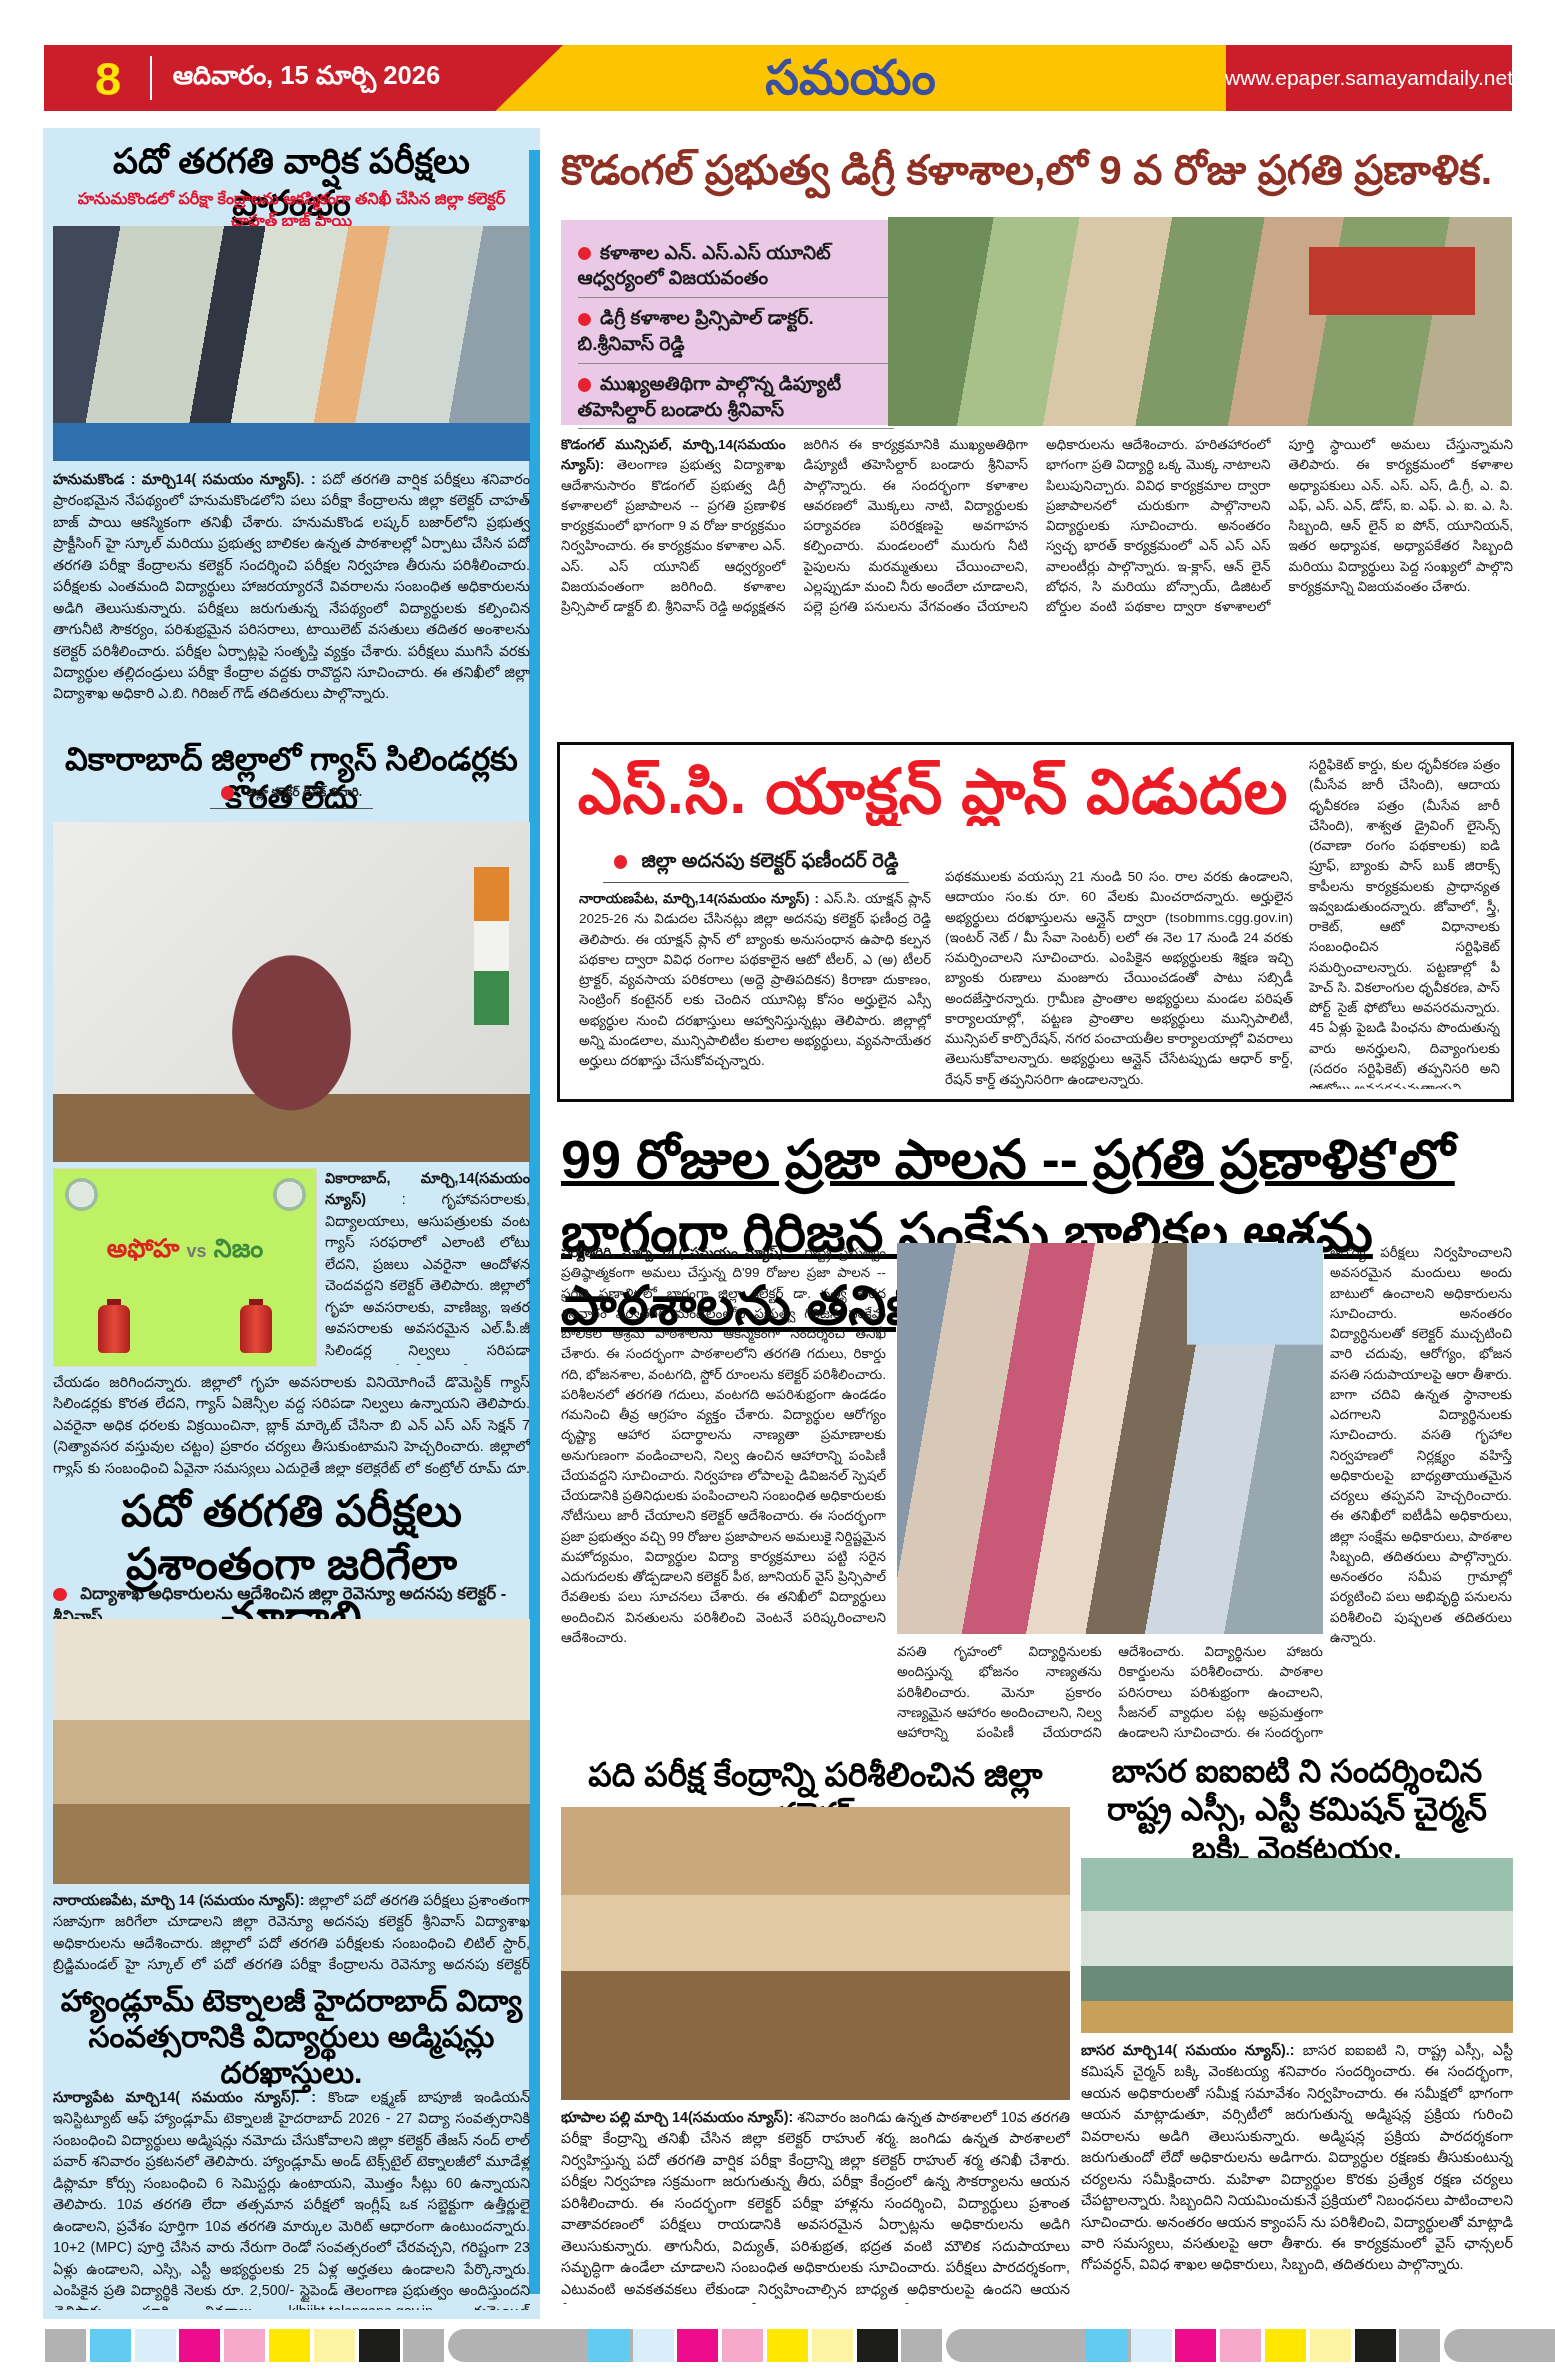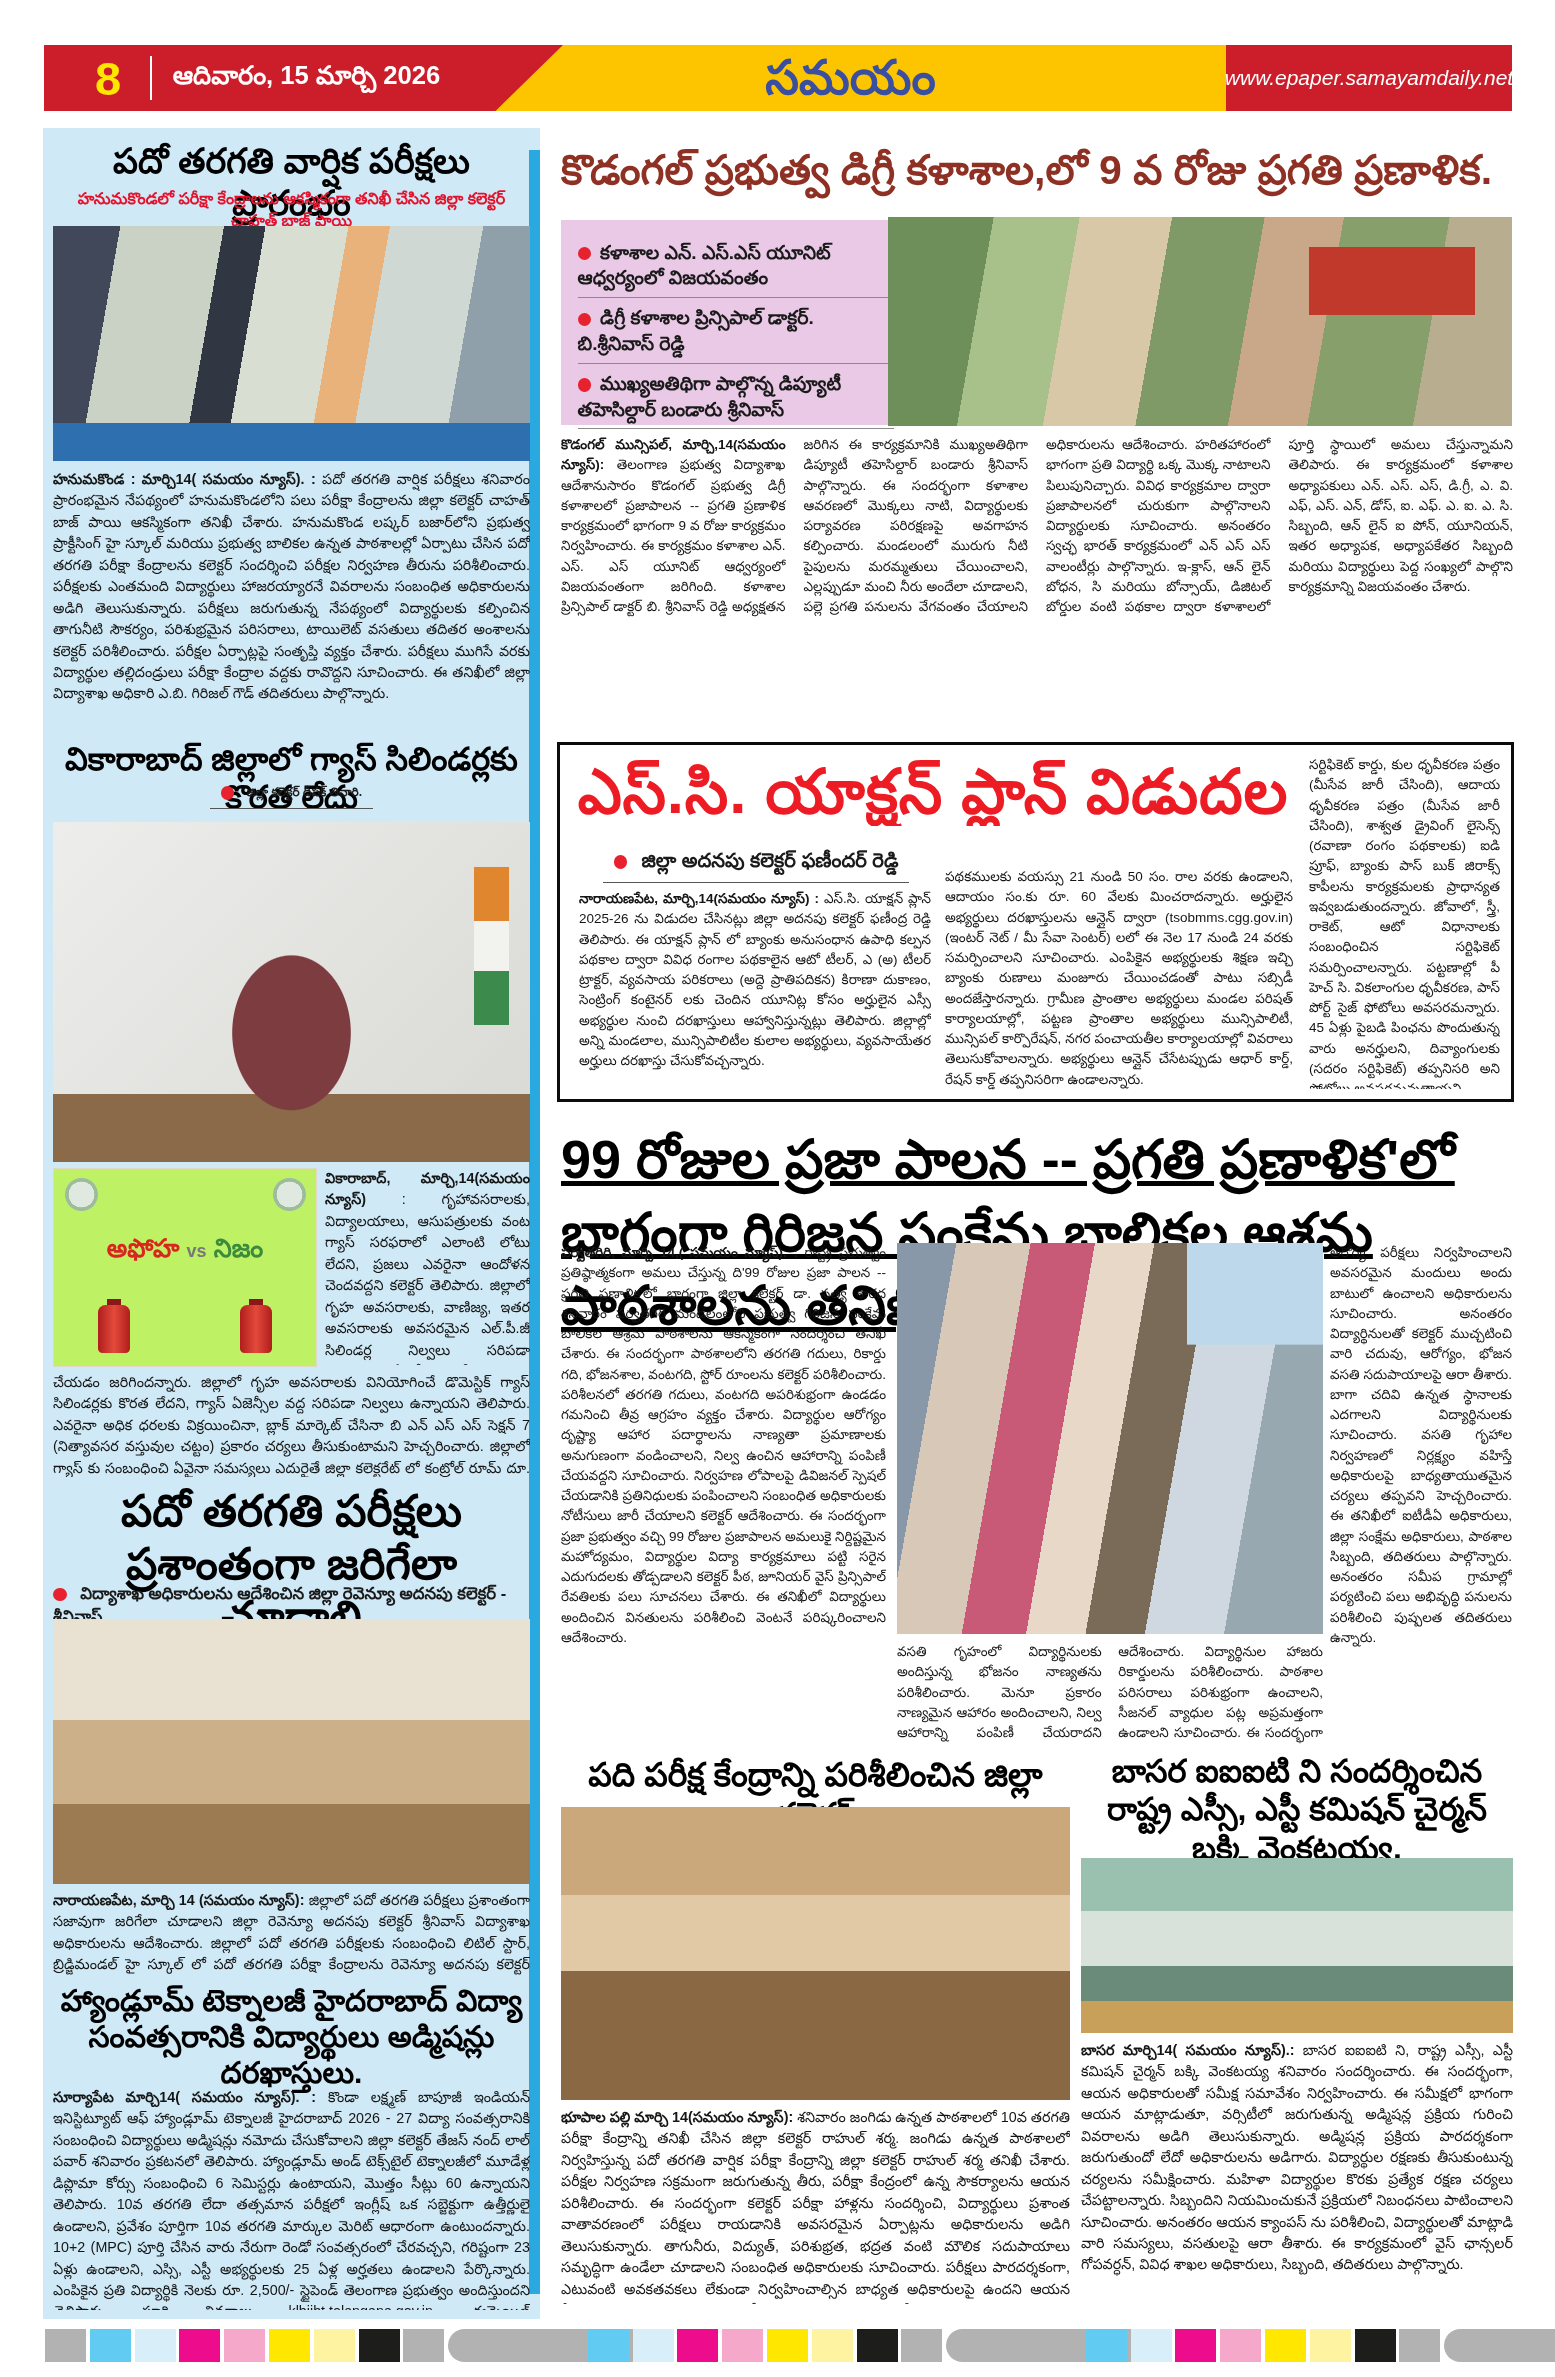--- a/index.html
+++ b/index.html
@@ -9,21 +9,21 @@
   
   .hdr-band{left:44px;top:45px;width:1468px;height:66px;background:#fdc500;}
   .hdr-red-left{left:44px;top:45px;width:519px;height:66px;background:#cb1e2a;
                 clip-path:polygon(0 0,100% 0,87% 100%,0 100%);display:flex;align-items:center;}
   .hdr-page-no{font-size:47px;font-weight:bold;color:#ffe600;margin-left:51px;}
   .hdr-divider{width:1.5px;height:44px;background:#ffffff;margin:0 21px 0 29px;}
   .hdr-date{font-size:25.6px;font-weight:bold;color:#ffffff;}
   .hdr-masthead{left:700px;top:48px;width:301px;height:60px;text-align:center;
                 font-size:48px;font-weight:bold;color:#3b4fa1;line-height:60px;}
   .hdr-web-box{left:1226px;top:45px;width:286px;height:66px;background:#cb1e2a;
-               display:flex;align-items:center;justify-content:center;font-style:italic;}
+               display:flex;align-items:center;justify-content:center;}
   .hdr-web{font-size:21px;color:#ffffff;text-decoration:none;}
   
   .left-col{left:43px;top:128px;width:497px;height:2191px;background:#cfe9f6;}
   .left-strip{left:529px;top:150px;width:10.5px;height:2144px;background:#2aa9e0;}
   .hl{font-weight:bold;color:#000;line-height:1.2;}
   .center{text-align:center;}
   .red-sub{color:#e4132d;font-weight:bold;}
   .dot{display:inline-block;width:13.5px;height:13.5px;border-radius:50%;background:#e8212e;
        margin-right:9px;vertical-align:middle;}
   .byline-wrap{text-align:center;}

